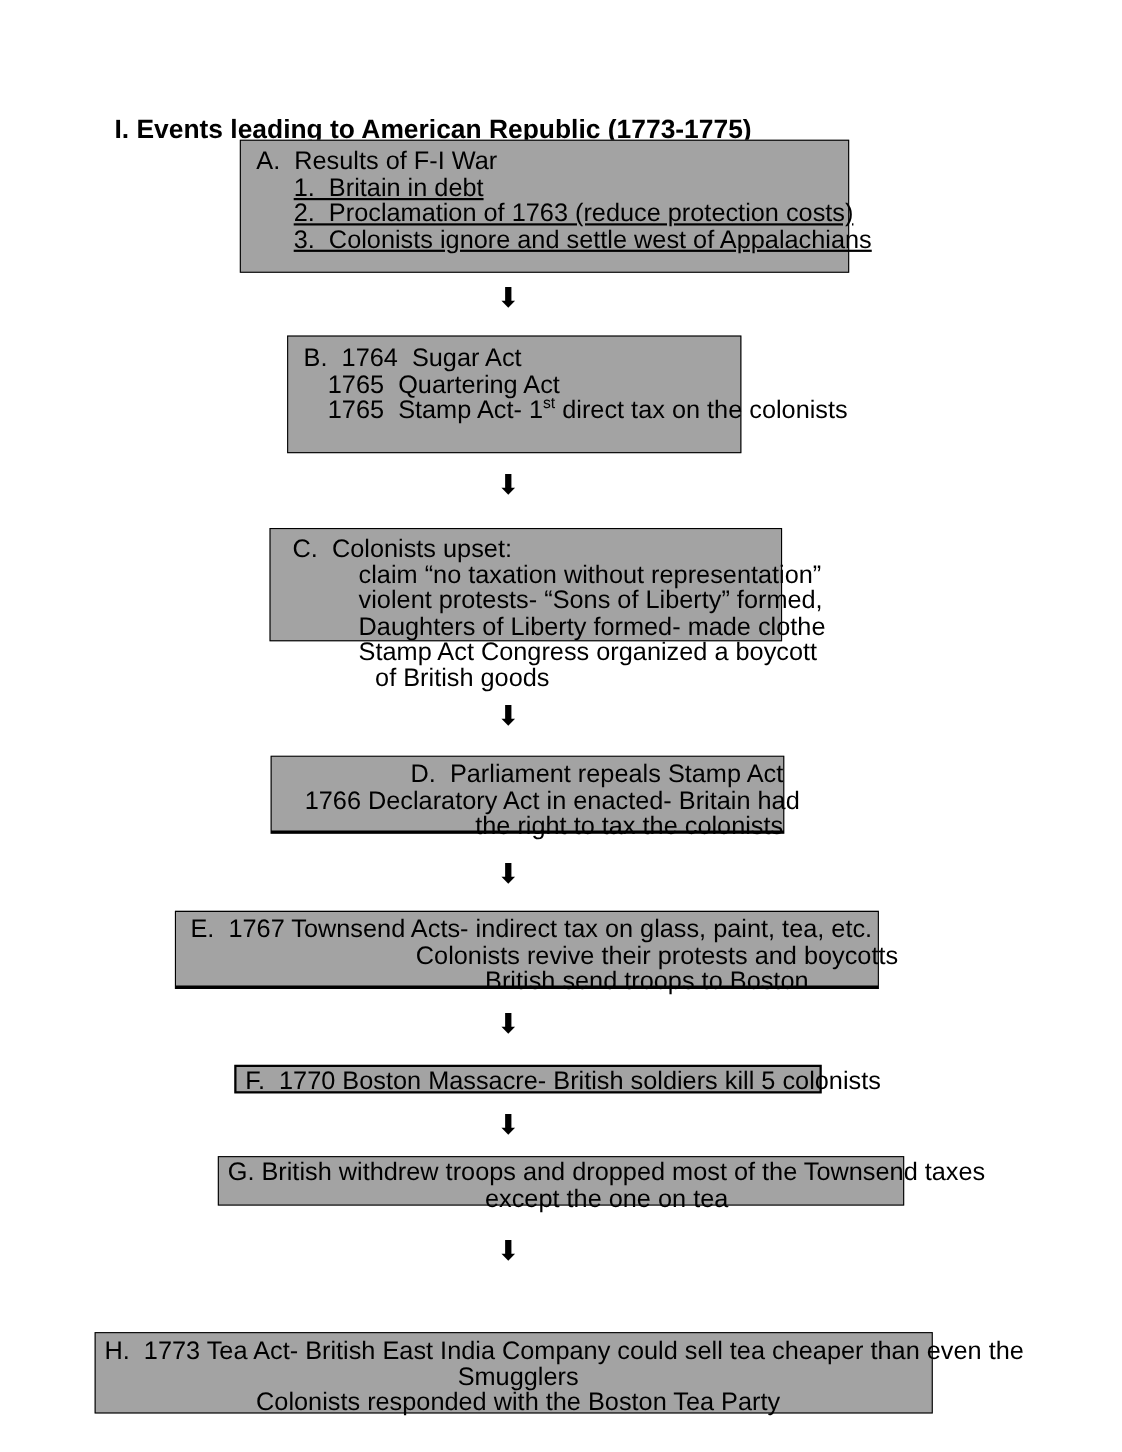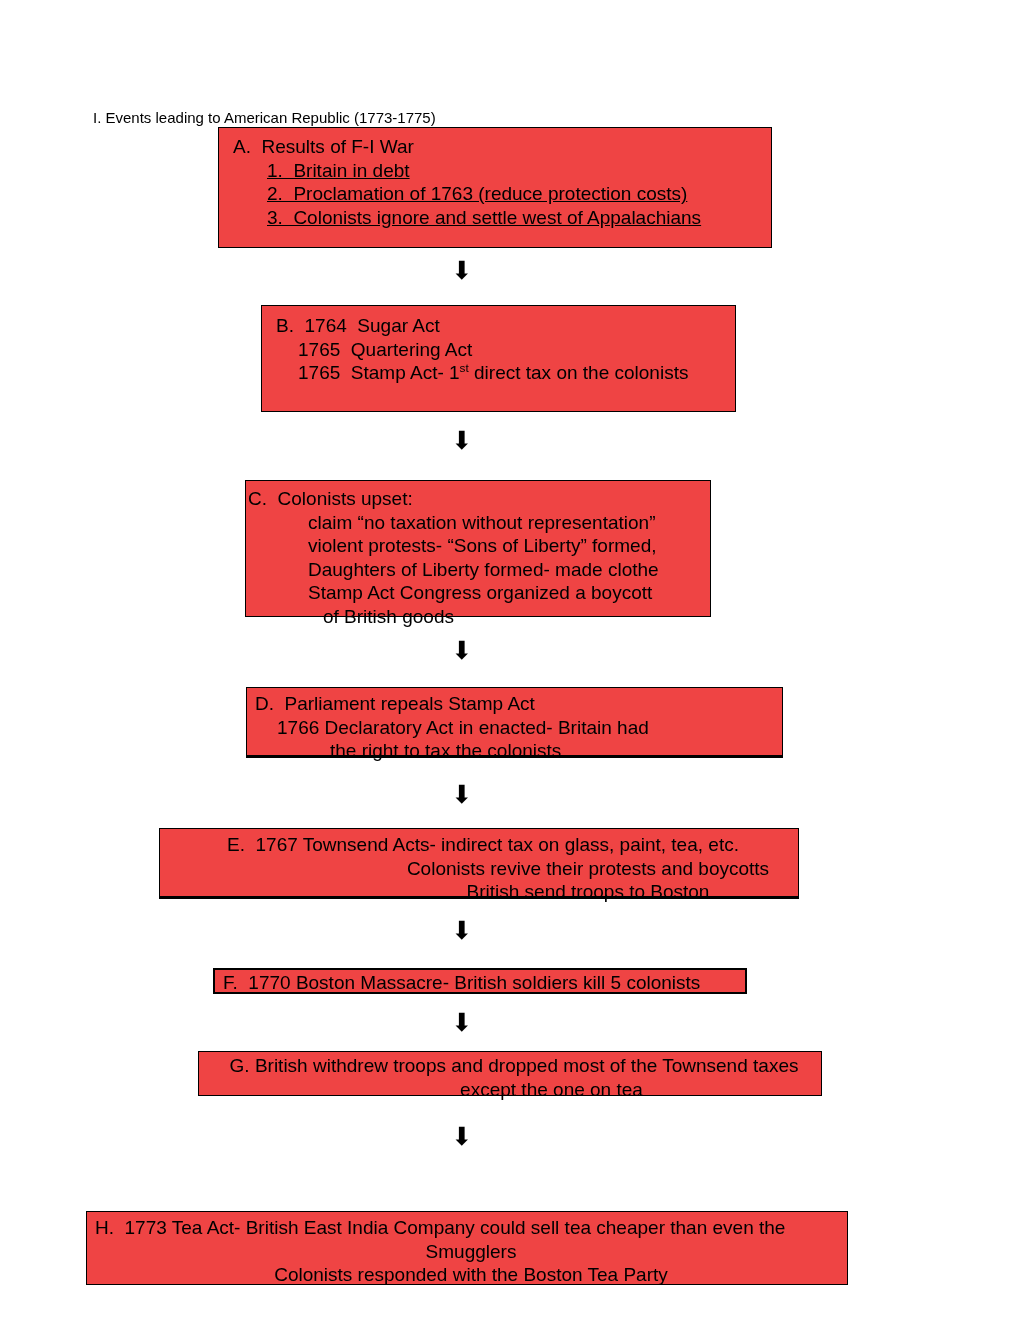--- a/index.html
+++ b/index.html
@@ -27,49 +27,50 @@
     position: absolute;
     left: 95px;
     top: 59px;
     font-size: 17.5px;
     line-height: 22px;
     letter-spacing: 0.1px;
     white-space: nowrap;
   }
   .section-heading {
     position: absolute;
-    left: 93px;
+    left: 104px;
     top: 107px;
-    font-size: 15px;
+    font-size: 24px;
     line-height: 22px;
     white-space: nowrap;
+    font-weight: bold;
   }
 
   
   .fbox {
     position: absolute;
     box-sizing: border-box;
-    background: #ef4444;
+    background: #a3a3a3;
     border: 1px solid #000000;
-    font-size: 19px;
+    font-size: 23px;
     line-height: 23.5px;
   }
   .fbox.thick-bottom { border-bottom-width: 3px; }
   .fbox.thick-all { border-width: 2px; }
 
   .fbox .line {
     white-space: pre;
     display: block;
   }
 
   
   #box-a { left: 218px; top: 127px;  width: 554px; height: 121px; padding: 7px 0 0 14px; }
-  #box-b { left: 261px; top: 305px;  width: 475px; height: 107px; padding: 8px 0 0 14px; }
-  #box-c { left: 245px; top: 480px;  width: 466px; height: 137px; padding: 6px 0 0 2px; }
-  #box-d { left: 246px; top: 687px;  width: 537px; height: 71px;  padding: 4px 0 0 8px; }
+  #box-b { left: 261px; top: 305px;  width: 413px; height: 107px; padding: 8px 0 0 14px; }
+  #box-c { left: 245px; top: 480px;  width: 466px; height: 103px; padding: 6px 0 0 20px; }
+  #box-d { left: 246px; top: 687px;  width: 467px; height: 71px;  padding: 4px 0 0 8px; text-align: right; }
   #box-e { left: 159px; top: 828px;  width: 640px; height: 71px;  padding: 4px 0 0 8px; text-align: center; }
   #box-f { left: 213px; top: 968px;  width: 534px; height: 26px;  padding: 1px 0 0 8px; }
   #box-g { left: 198px; top: 1051px; width: 624px; height: 45px;  padding: 2px 0 0 8px; text-align: center; }
   #box-h { left: 86px;  top: 1167px; width: 762px; height: 74px;  padding: 4px 0 0 8px; margin-top: 44px; }
 
   
   .i-0  { padding-left: 0px; }
   .i-1  { padding-left: 22px; }
   .i-2  { padding-left: 34px; text-decoration: underline; }
   .i-4  { padding-left: 60px; }

